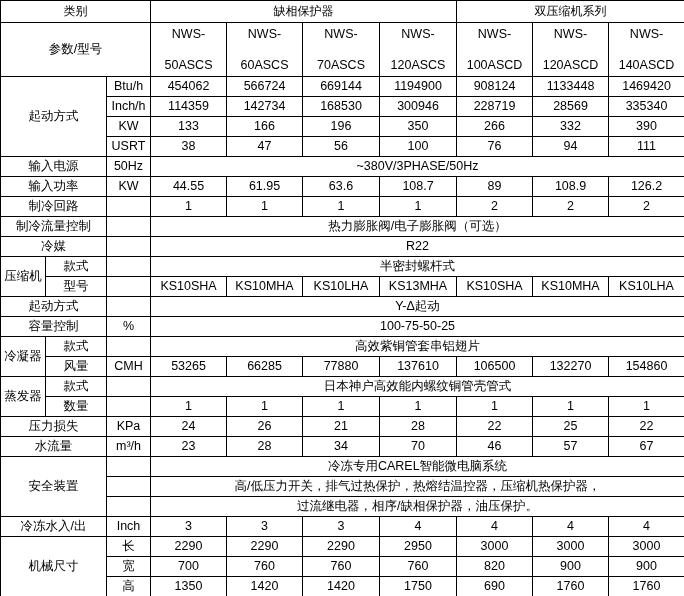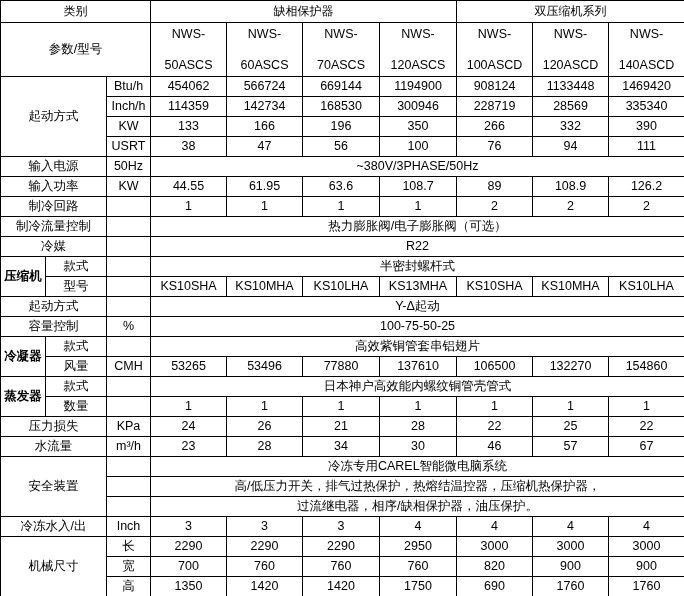--- a/index.html
+++ b/index.html
@@ -2,21 +2,21 @@
 <html><head>
 <meta charset="utf-8">
 <style>
   html,body{margin:0;padding:0;background:#fff;}
   body{font-family:"Liberation Sans","DejaVu Sans",sans-serif;color:#000;width:684px;}
   table{border-collapse:collapse;table-layout:fixed;width:684px;}
   td{border:1px solid #000;text-align:center;vertical-align:middle;font-size:12.5px;
      padding:0;height:19px;line-height:1.15;overflow:hidden;white-space:nowrap;}
   tr.h1 td{font-weight:normal;font-size:12px;height:21px;}
   tr.model td{height:53px;}
-  td.wrap{white-space:normal;font-weight:bold;}
+  td.wrap{white-space:normal;}
   .modelcell{display:flex;flex-direction:column;justify-content:space-between;height:45px;padding:3px 0;}
 </style>
 </head>
 <body>
 
 <table>
 <colgroup>
 <col style="width:45px">
       <col style="width:61px">
       <col style="width:44px">
@@ -192,21 +192,21 @@
 <tr>
   <td rowspan="2" class="wrap">冷凝器</td>
   <td>款式</td>
   <td></td>
   <td colspan="7">高效紫铜管套串铝翅片</td>
 </tr>
 <tr>
   <td>风量</td>
   <td>CMH</td>
   <td>53265</td>
-  <td>53496</td>
+  <td>66285</td>
   <td>77880</td>
   <td>137610</td>
   <td>106500</td>
   <td>132270</td>
   <td>154860</td>
 </tr>
 
 <tr>
   <td rowspan="2" class="wrap">蒸发器</td>
   <td>款式</td>
@@ -235,21 +235,21 @@
   <td>22</td>
   <td>25</td>
   <td>22</td>
 </tr>
 <tr>
   <td colspan="2">水流量</td>
   <td>m³/h</td>
   <td>23</td>
   <td>28</td>
   <td>34</td>
-  <td>30</td>
+  <td>70</td>
   <td>46</td>
   <td>57</td>
   <td>67</td>
 </tr>
 
 <tr>
   <td colspan="2" rowspan="3">安全装置</td>
   <td></td>
   <td colspan="7">冷冻专用CAREL智能微电脑系统</td>
 </tr>

